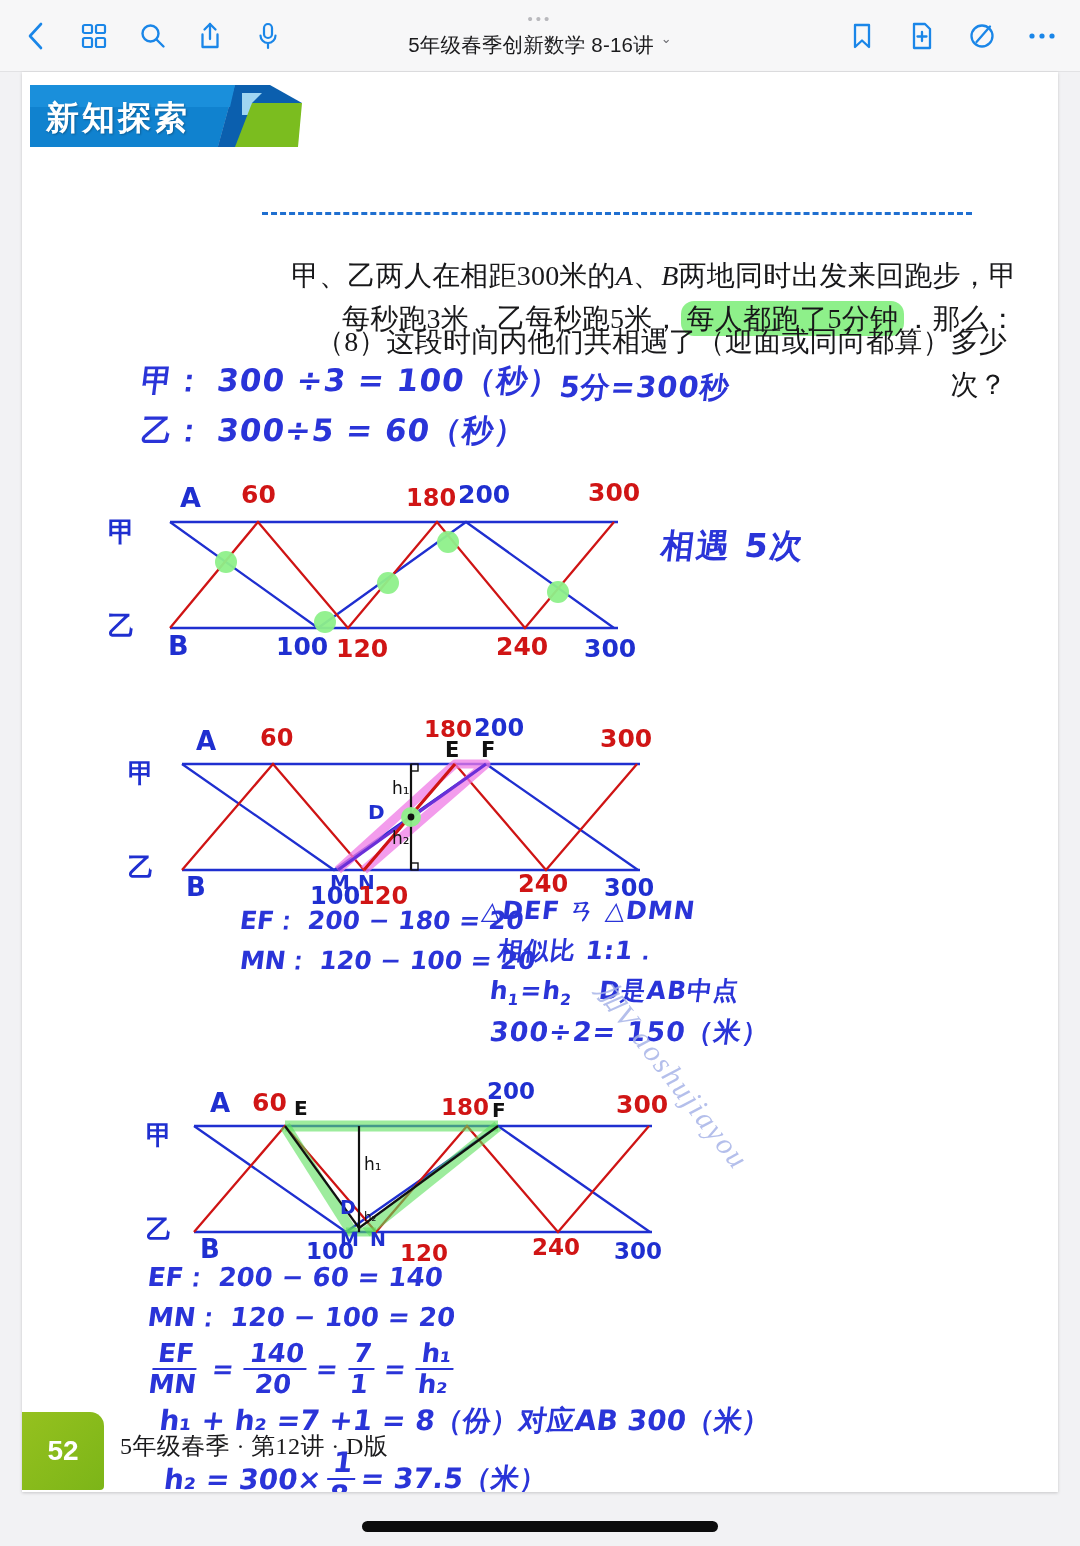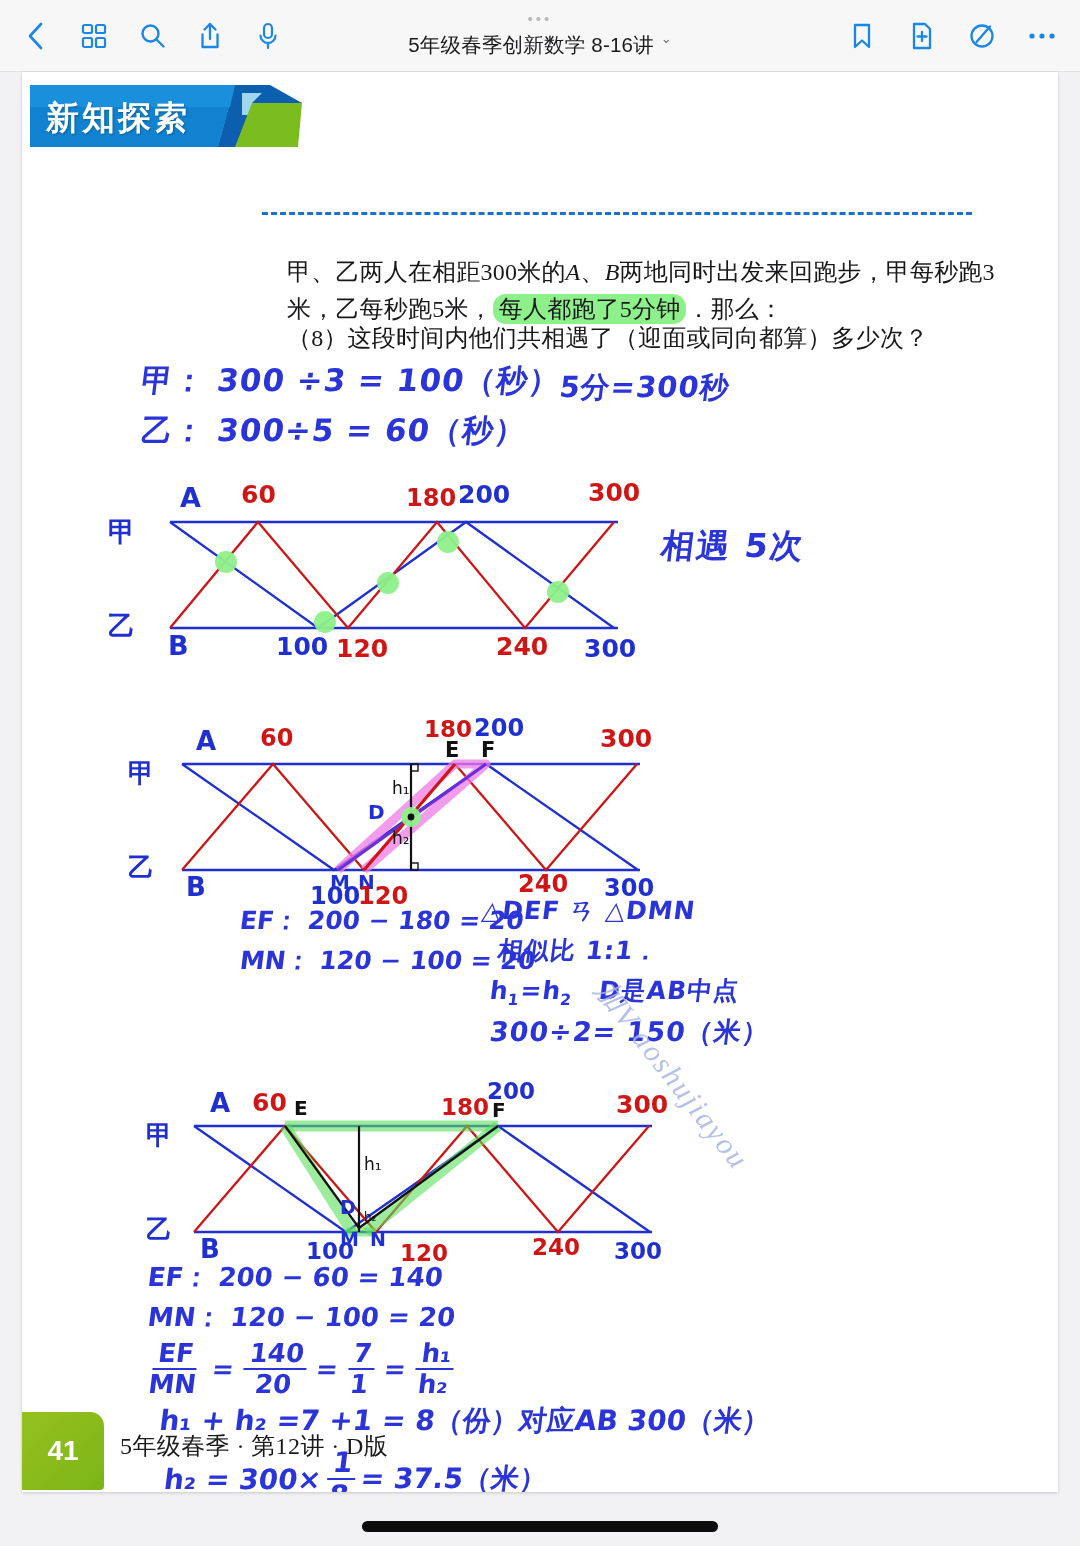--- a/index.html
+++ b/index.html
@@ -40,21 +40,21 @@
   #title-chevron { color:#6a6a70; font-size:13px; line-height:1; transform:translateY(1px); }
 
   
   #page {
     position:absolute; left:22px; top:72px;
     width:1036px; height:1420px;
     background:#ffffff;
     box-shadow:0 1px 3px rgba(0,0,0,0.18);
     overflow:hidden;
   }
-  #page-inner { position:relative; width:1036px; height:1420px; }
+  #page-inner { position:relative; width:1036px; height:1420px;text-align:right; }
 
   
   #banner { position:absolute; left:8px; top:13px; width:300px; height:62px; }
   #banner-label {
     position:absolute; left:16px; top:11px;
     color:#ffffff; font-size:33px; font-weight:bold;
     letter-spacing:3px; text-shadow:1px 1px 2px rgba(0,0,0,.28);
     white-space:nowrap;
   }
 
@@ -68,21 +68,21 @@
   }
   #dashline {
     position:absolute; left:240px; top:140px; width:710px; height:0;
     border-top:3px dashed #1f6fd0;
   }
 
   
   .ptext {
     position:absolute;
     font-family:"Liberation Serif", serif;
-    font-size:24px;
+    font-size:28px;
     color:#18181a;
     line-height:1.55;
     letter-spacing:.2px;
   }
   .hl {
     background:#8ef08a;
     border-radius:13px;
     padding:2px 6px;
     box-decoration-break:clone;
     -webkit-box-decoration-break:clone;
@@ -425,20 +425,20 @@
     <div id="hw-h2" class="hw hw-slant">
       <span>h₂ = 300×</span>
       <span class="frac">
         <span class="num">1</span>
         <span class="den">8</span>
       </span>
       <span>= 37.5（米）</span>
     </div>
 
     <div id="pagebox">
-      <span id="pagenum">41</span>
+      <span id="pagenum">52</span>
     </div>
     <div id="footer-text">5年级春季 · 第12讲 · D版</div>
 
   </div>
 </div>
 
 <div id="home-indicator"></div>
 
 </body></html>

